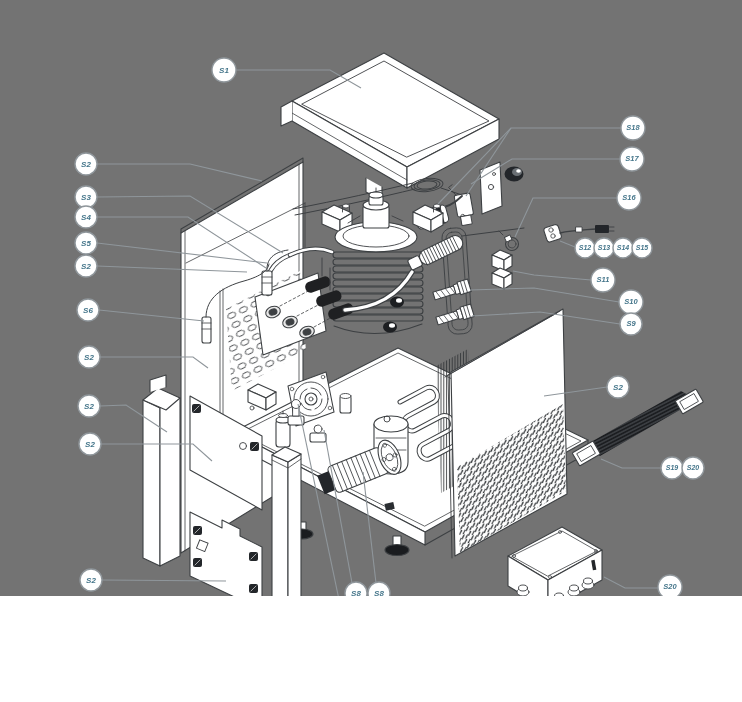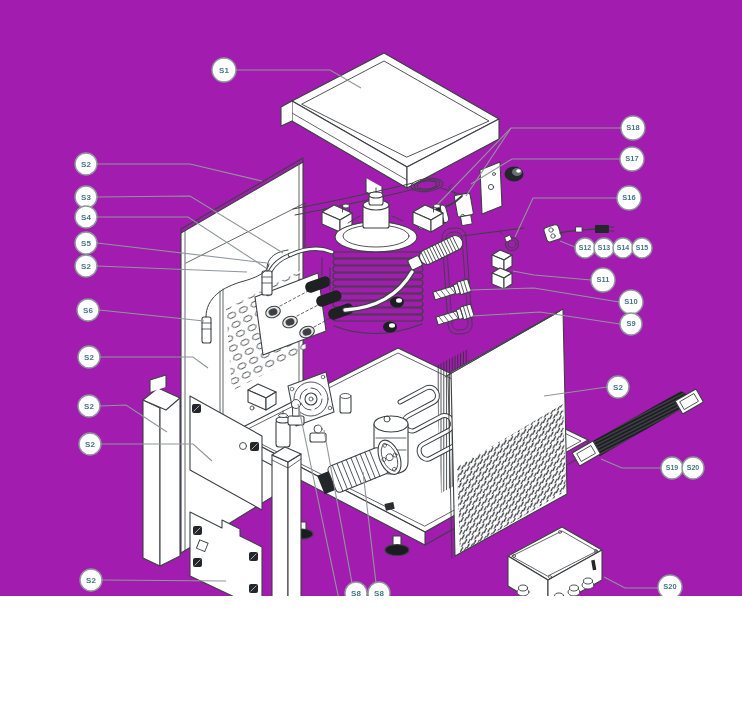--- a/index.html
+++ b/index.html
@@ -1,16 +1,16 @@
 <!DOCTYPE html>
 <html><head>
 <meta charset="utf-8">
 <style>
   html,body{margin:0;padding:0;background:#ffffff;}
-  .stage{position:relative;width:742px;height:596px;background:#a21caf;overflow:hidden;}
+  .stage{position:relative;width:742px;height:596px;background:#737373;overflow:hidden;font-style:italic;}
   svg{position:absolute;inset:0;}
   svg text{font-family:"Liberation Sans","DejaVu Sans",sans-serif;font-weight:700;}
 </style>
 </head>
 <body>
 
 <div class="stage">
 <svg viewBox="0 0 742 702" width="742" height="702" xmlns="http://www.w3.org/2000/svg">
   <defs>
     <pattern id="louv" width="13" height="10" patternUnits="userSpaceOnUse" patternTransform="rotate(-26)">

